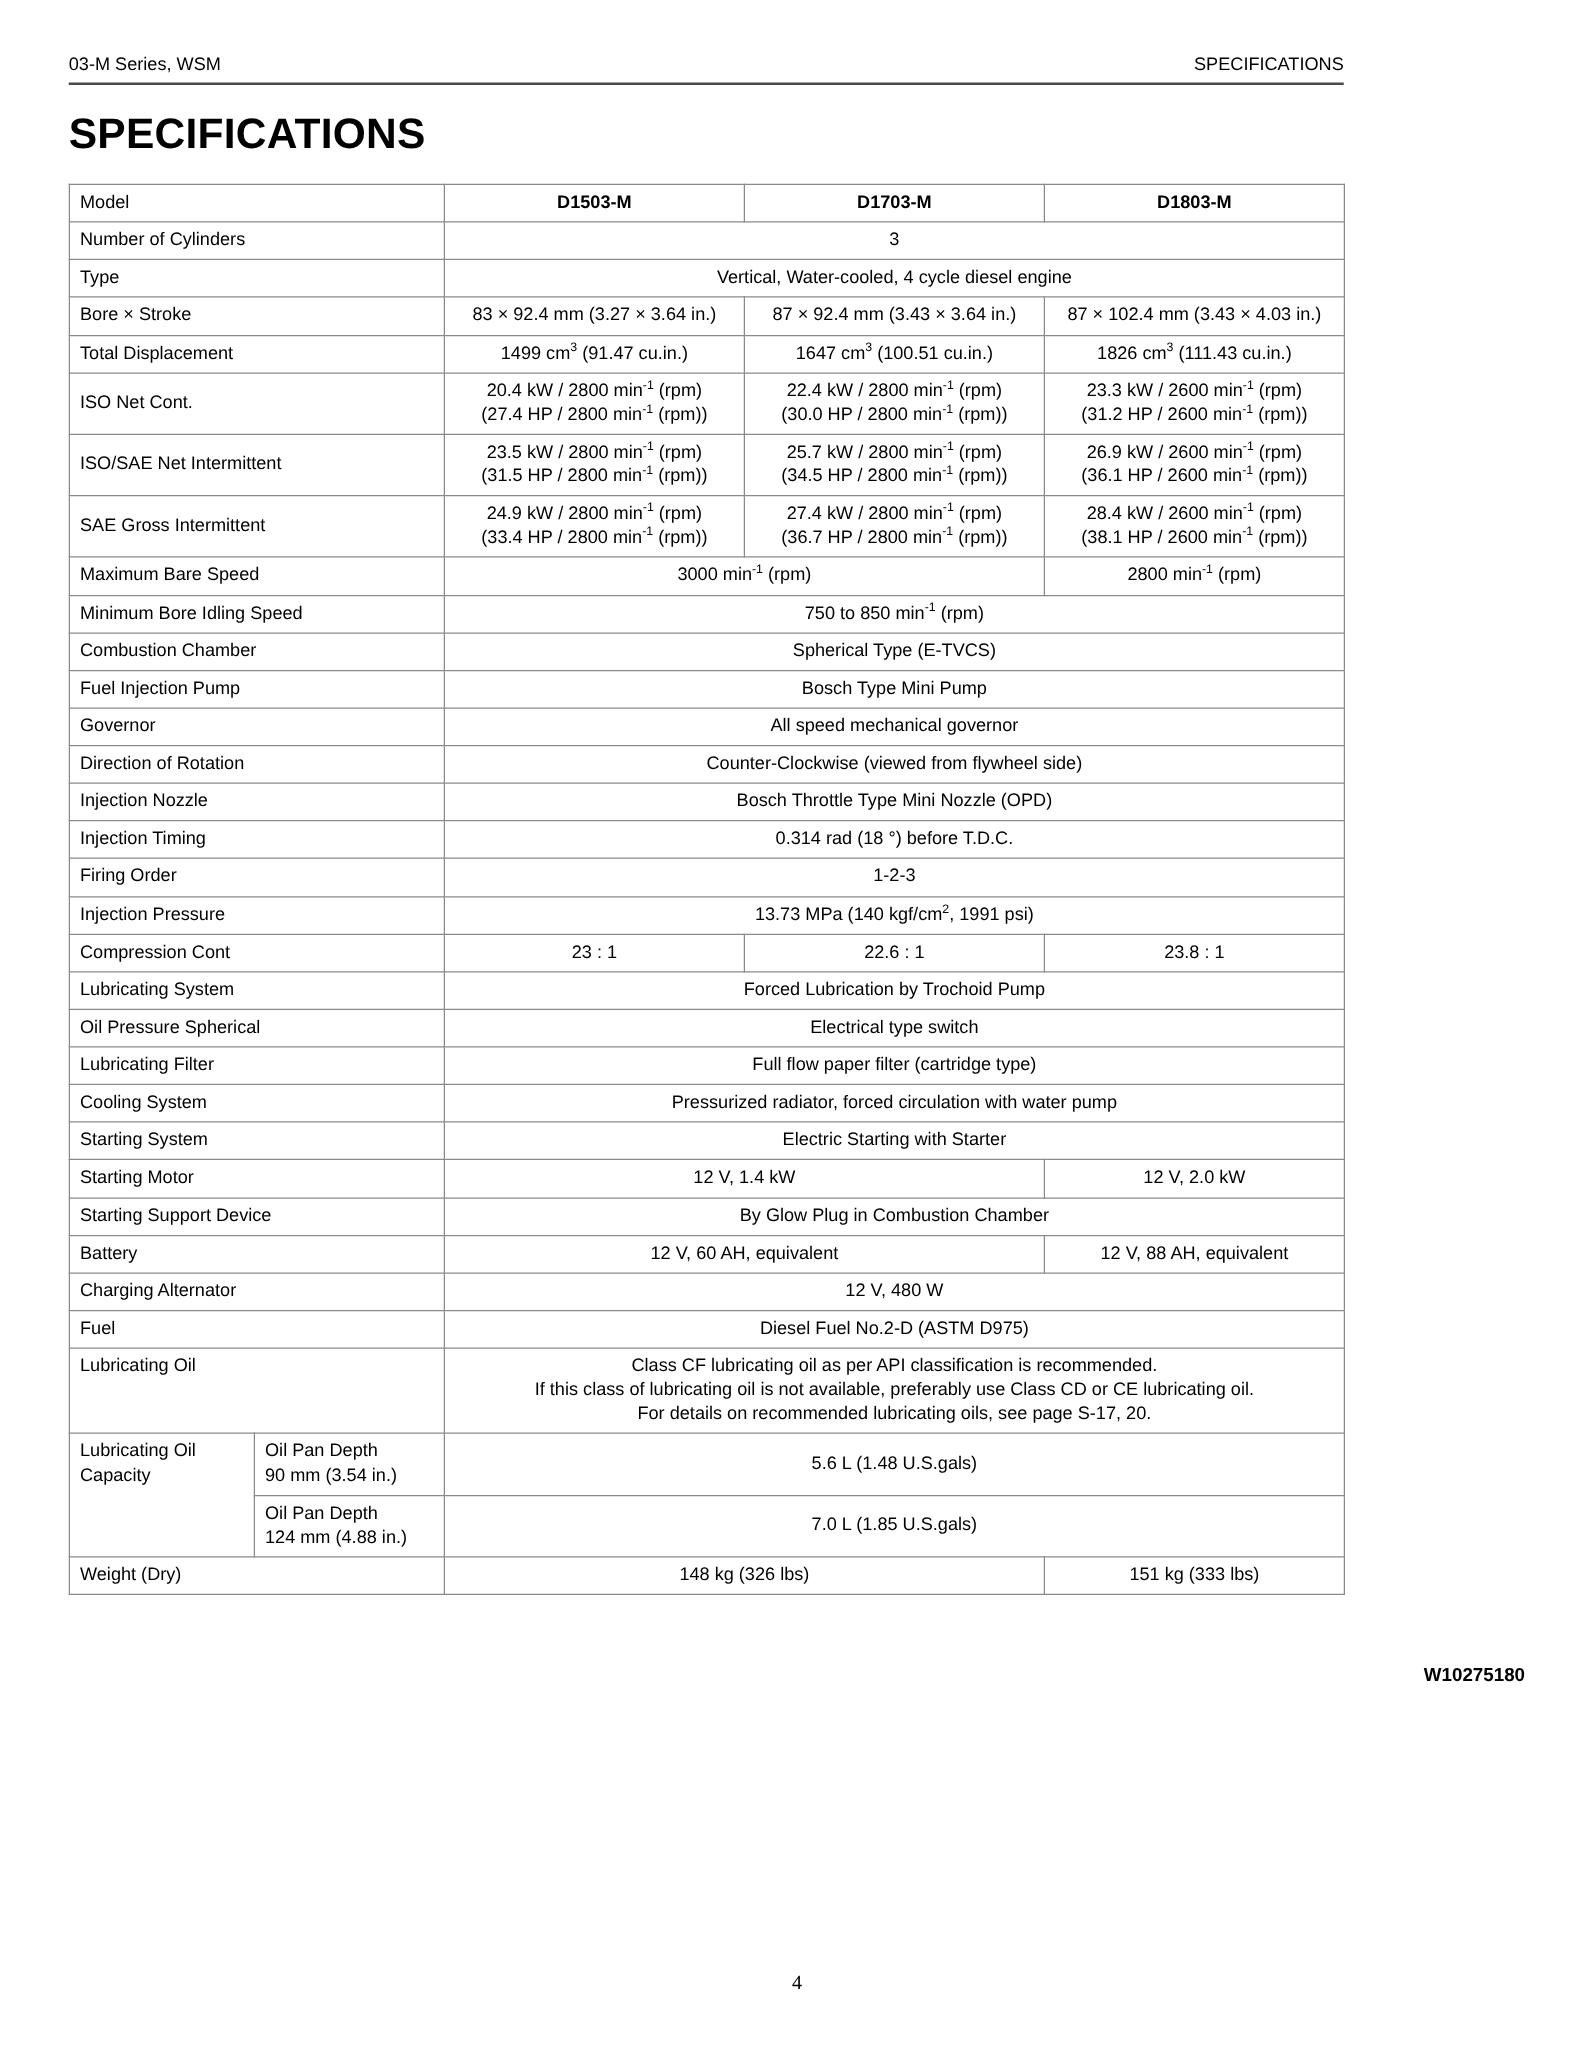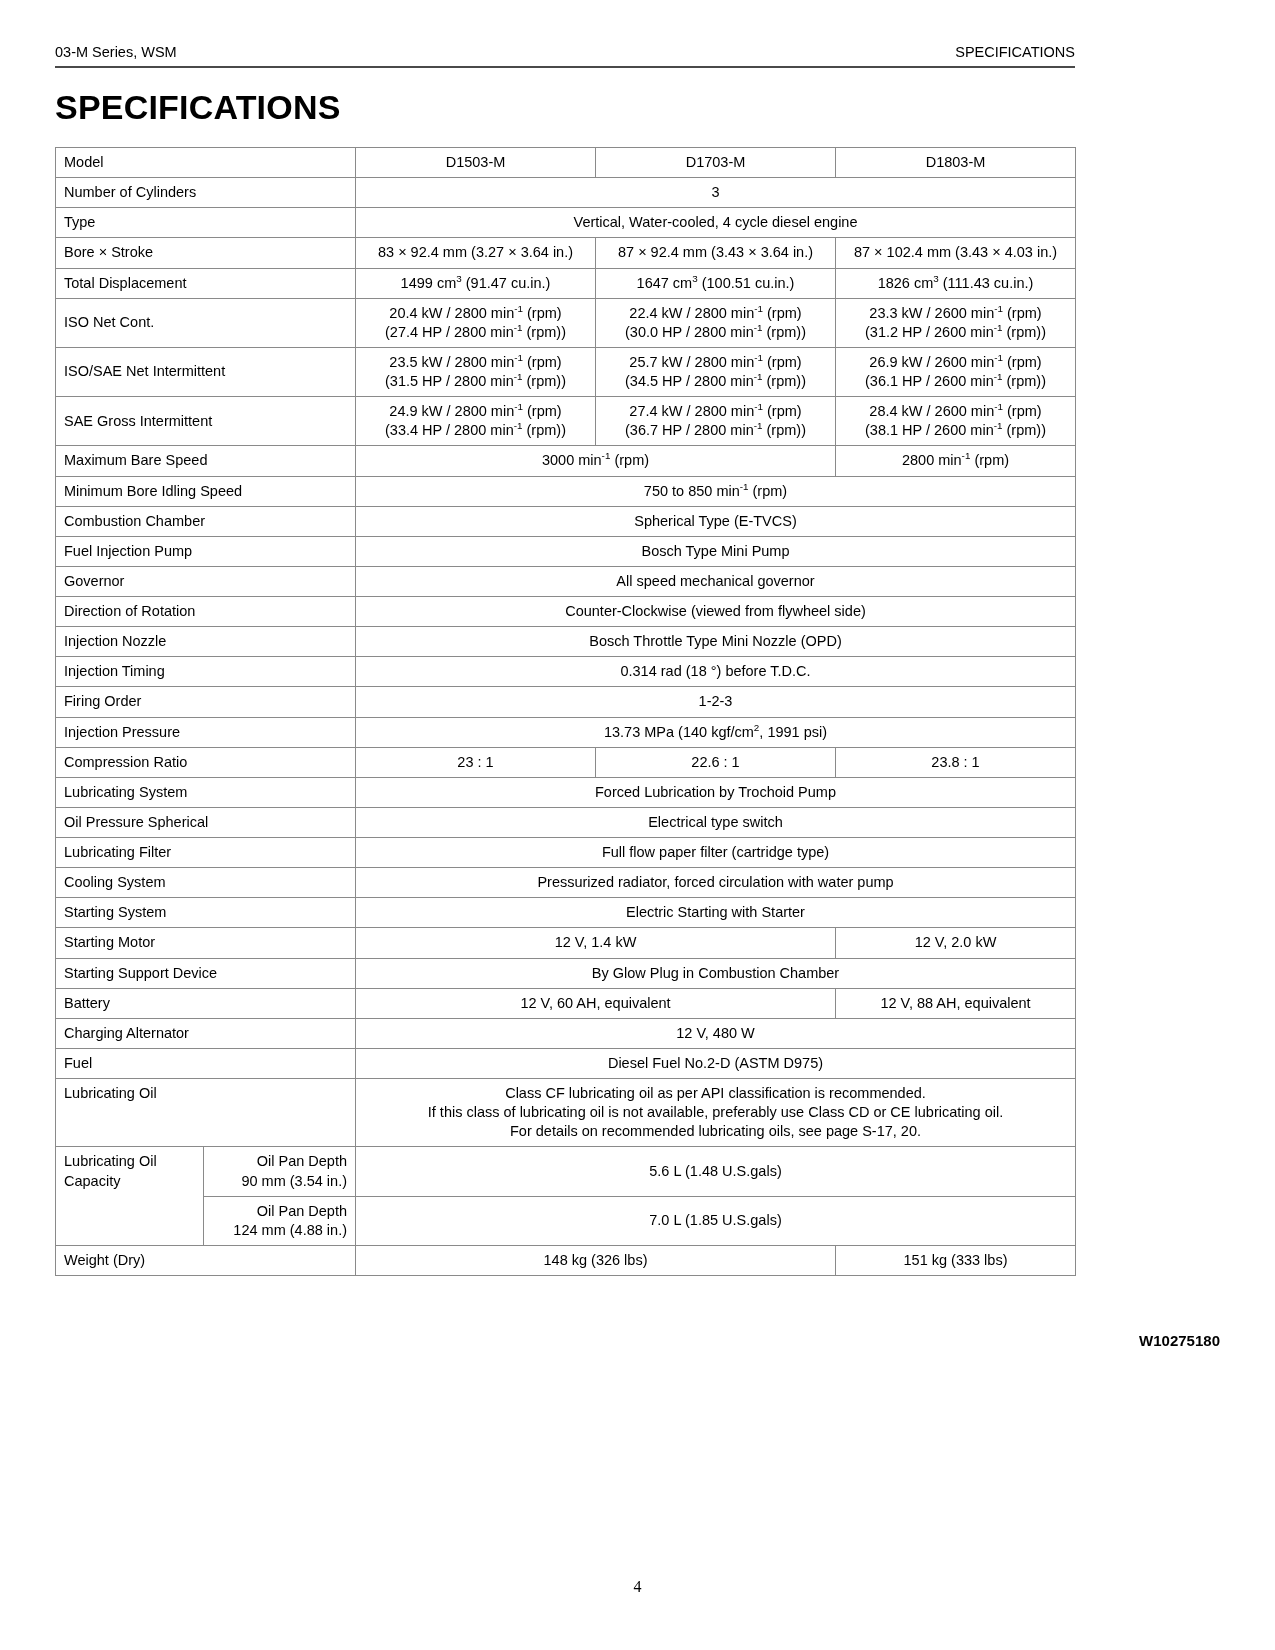--- a/index.html
+++ b/index.html
@@ -69,24 +69,24 @@
     font-size: 14.5px;
     padding: 5px 8px;
     vertical-align: middle;
     line-height: 1.32;
   }
   .lbl {
     text-align: left;
     padding-left: 10px;
   }
   .ctr { text-align: center; }
-  .bold { font-weight: normal; }
+  .bold { font-weight: bold; }
   .sub {
     
-    text-align: right;
+    text-align: left;
     padding-left: 10px;
     margin-top: 17px;
   }
   sup {
     font-size: 0.68em;
     vertical-align: super;
     line-height: 0;
   }
   .two-line { line-height: 1.45; }
 
@@ -263,21 +263,21 @@
         <td class="lbl" colspan="2">Firing Order</td>
         <td class="ctr" colspan="3">1-2-3</td>
       </tr>
 
       <tr>
         <td class="lbl" colspan="2">Injection Pressure</td>
         <td class="ctr" colspan="3"><span>13.73 MPa (140 kgf/cm</span><sup>2</sup><span>, 1991 psi)</span></td>
       </tr>
 
       <tr>
-        <td class="lbl" colspan="2">Compression Ratio</td>
+        <td class="lbl" colspan="2">Compression Cont</td>
         <td class="ctr">23 : 1</td>
         <td class="ctr">22.6 : 1</td>
         <td class="ctr">23.8 : 1</td>
       </tr>
 
       <tr>
         <td class="lbl" colspan="2">Lubricating System</td>
         <td class="ctr" colspan="3">Forced Lubrication by Trochoid Pump</td>
       </tr>
 

